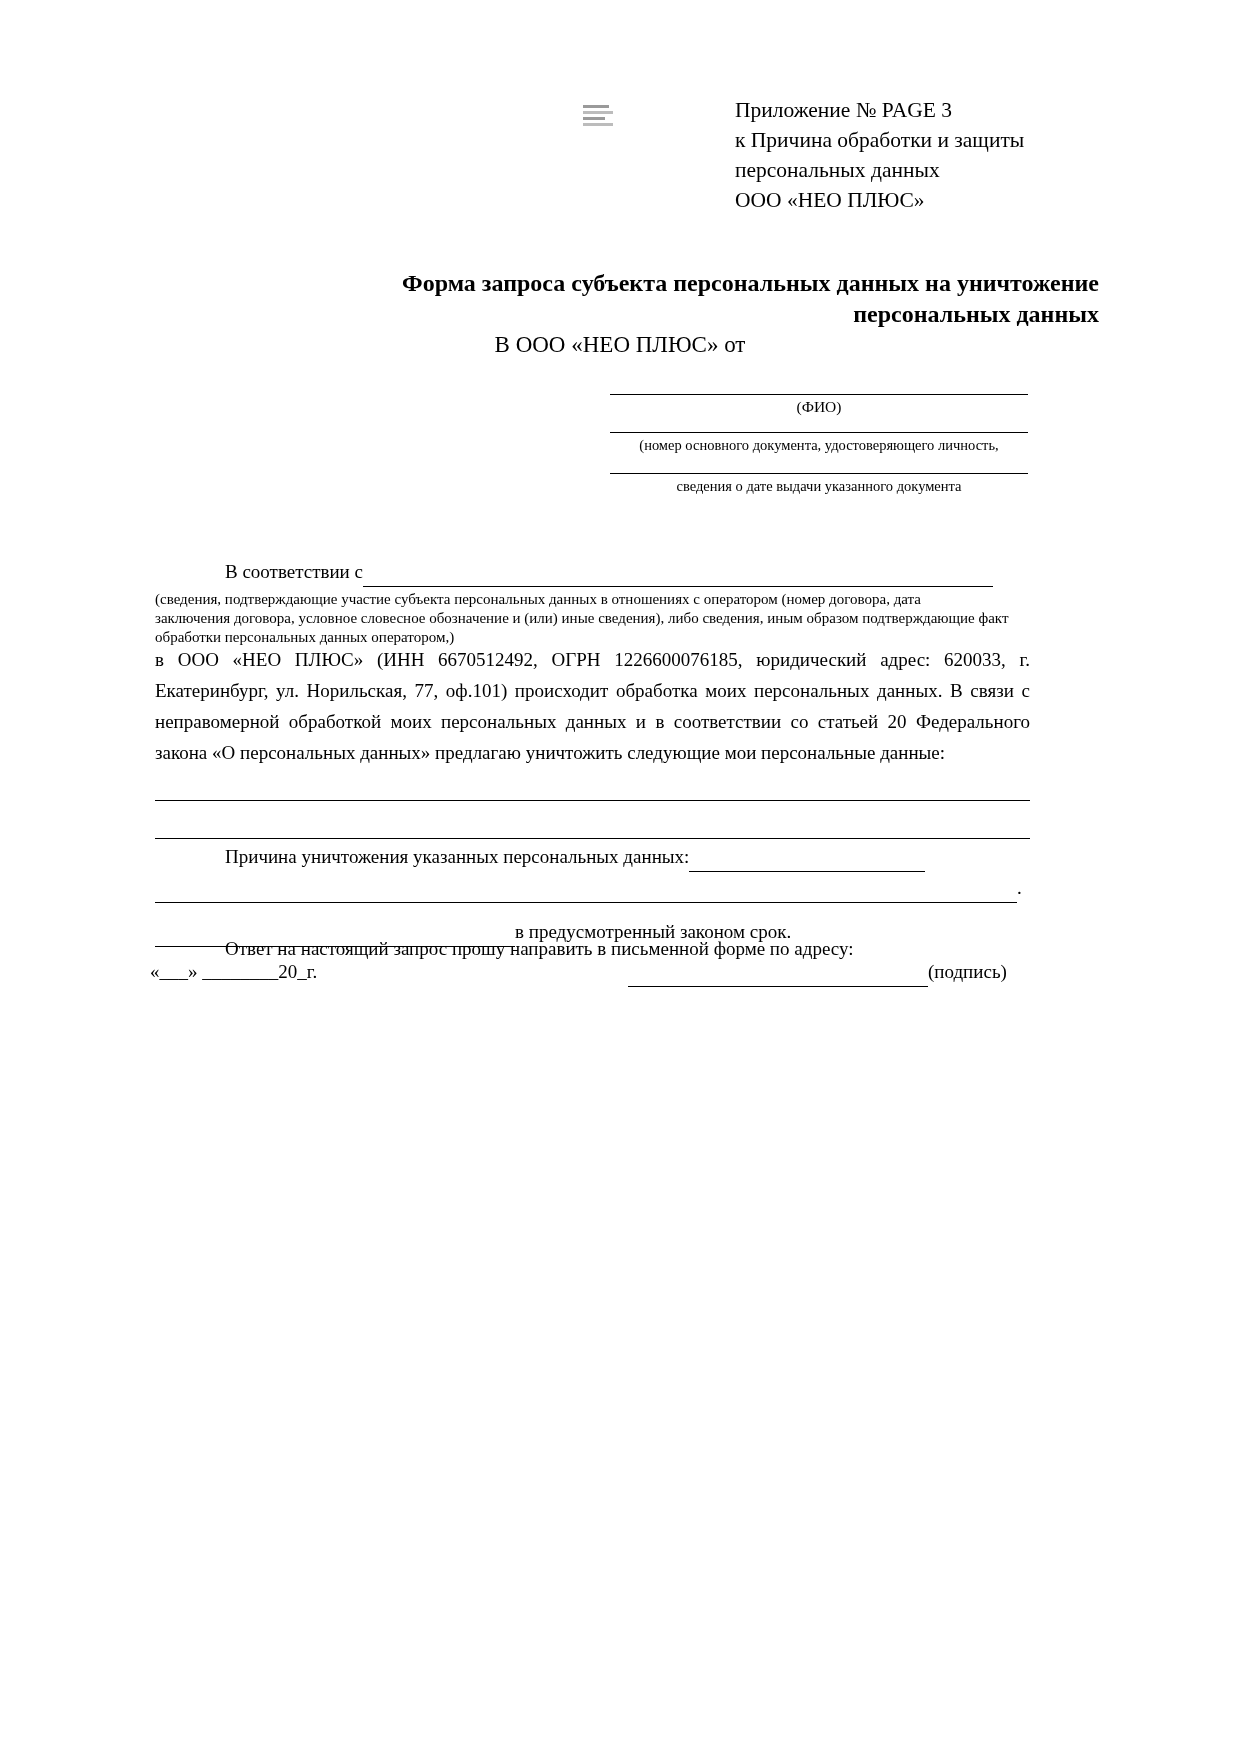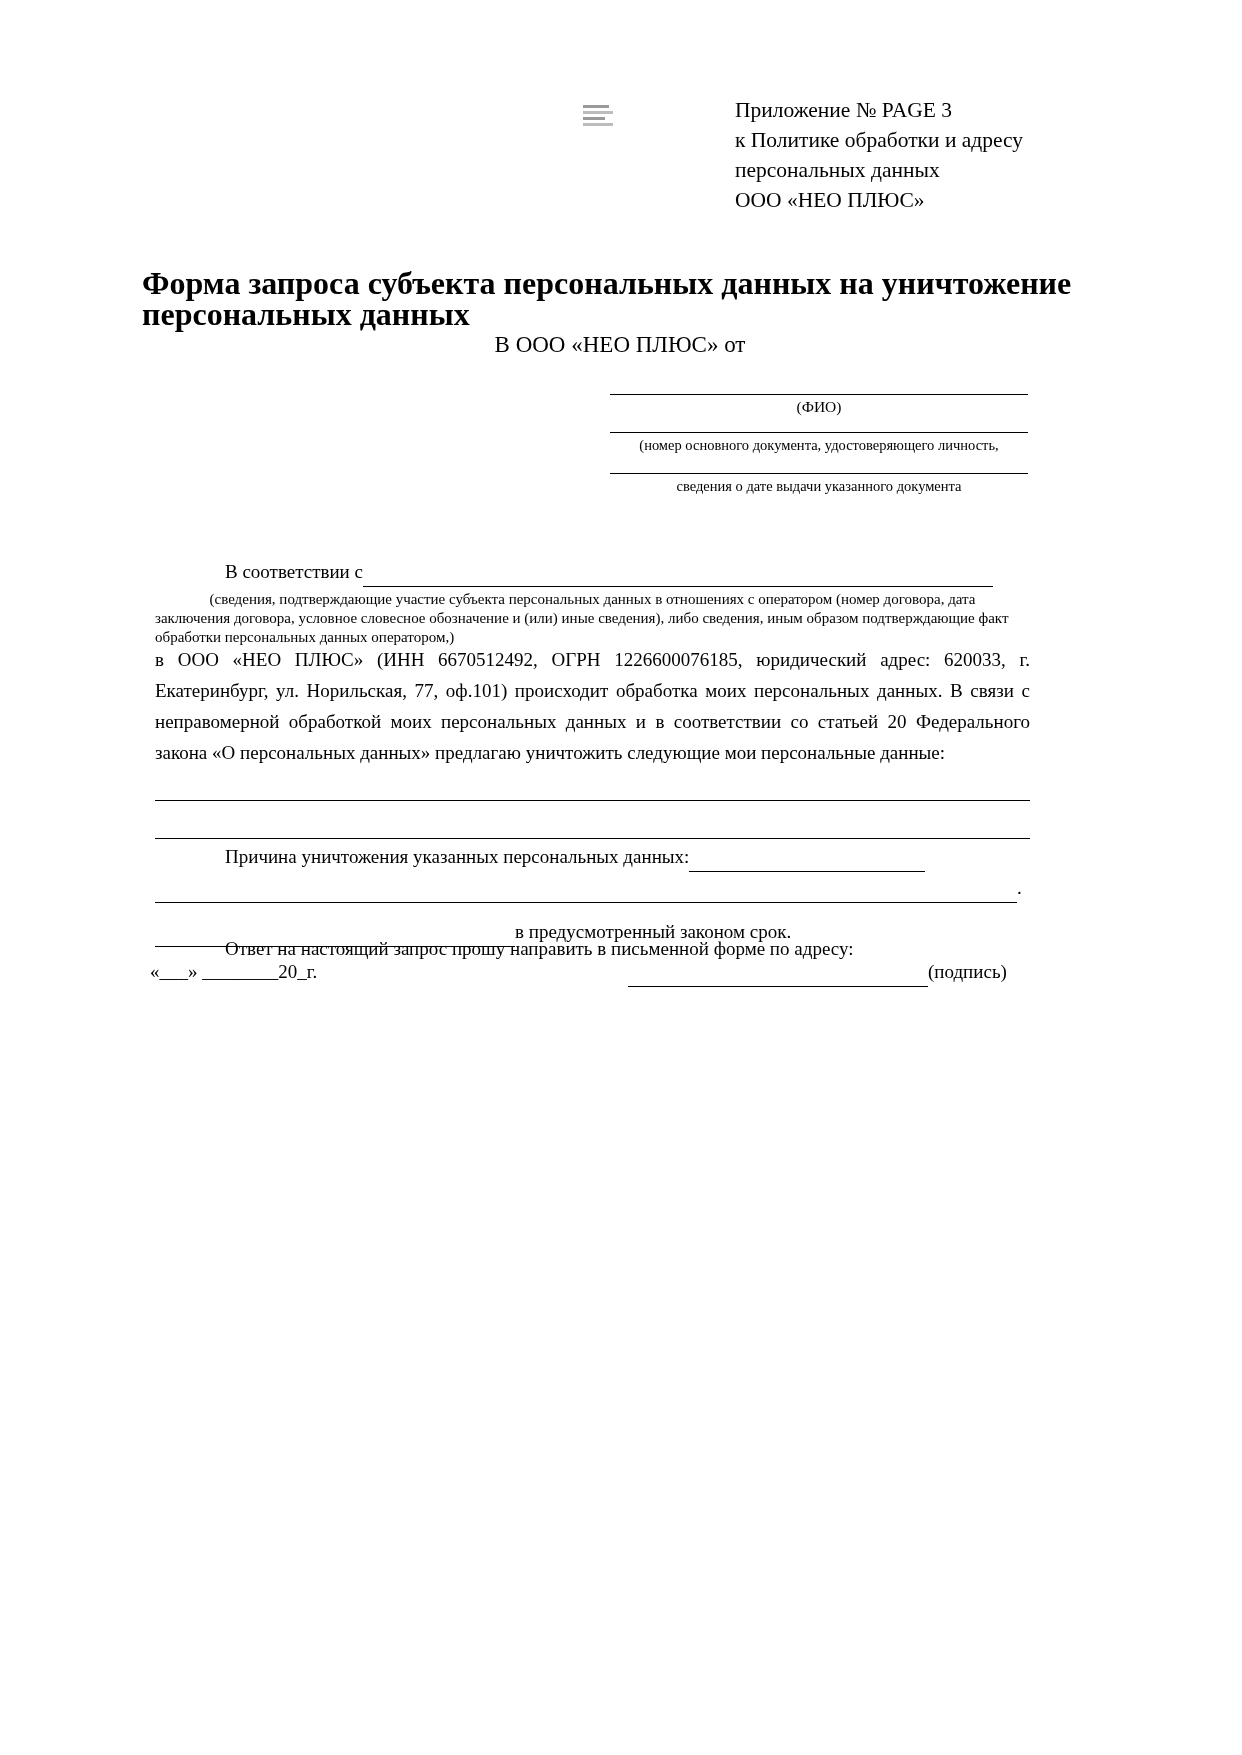--- a/index.html
+++ b/index.html
@@ -53,26 +53,26 @@
     left: 735px;
     top: 0;
     width: 420px;
     font-size: 21.5px;
     line-height: 30px;
   }
 
   
   .title {
     position: absolute;
-    left: 142px;
+    left: 169px;
     top: 268px;
     width: 930px;
-    text-align: left;
+    text-align: right;
     font-weight: bold;
-    font-size: 32px;
+    font-size: 24px;
     line-height: 31px;
   }
 
   .addressee {
     position: absolute;
     left: 155px;
     top: 332px;
     width: 930px;
     text-align: center;
     font-size: 23px;
@@ -131,21 +131,21 @@
 
   <div class="header-wrap">
     <div class="header-mark">
       <i></i>
         <i></i>
         <i></i>
         <i></i>
     </div>
     <div class="header-lines">
       <div>Приложение №  PAGE 3</div>
-      <div>к Политике обработки и адресу</div>
+      <div>к Причина обработки и защиты</div>
       <div>персональных данных</div>
       <div>ООО «НЕО ПЛЮС»</div>
     </div>
   </div>
 
   <div class="title">
     <div>Форма запроса субъекта персональных данных на уничтожение</div>
     <div>персональных данных</div>
   </div>
 
@@ -165,21 +165,21 @@
     <div class="fieldline"></div>
     <div class="fieldcap small">сведения о дате выдачи указанного документа</div>
   </div>
 
 
   <div class="para" style="left:225px; top:556px; width:805px;">
     <span class="nowrap">В соответствии с</span><span class="inline-line" style="width:630px; height:24px;"></span>
   </div>
 
   <div class="smallnote" style="top:590px;">
-    <div style="text-align:center;">(сведения, подтверждающие участие субъекта персональных данных в отношениях с оператором (номер договора, дата</div>
+    <div style="">(сведения, подтверждающие участие субъекта персональных данных в отношениях с оператором (номер договора, дата</div>
     <div>заключения договора, условное словесное обозначение и (или) иные сведения), либо сведения, иным образом подтверждающие факт</div>
     <div>обработки персональных данных оператором,)</div>
   </div>
 
   <div class="para" style="left:155px; top:644px; width:875px;">в ООО «НЕО ПЛЮС» (ИНН 6670512492, ОГРН 1226600076185, юридический адрес: 620033, г. Екатеринбург, ул. Норильская, 77, оф.101) происходит обработка моих персональных данных. В связи с неправомерной обработкой моих персональных данных и в соответствии со статьей 20 Федерального закона «О персональных данных» предлагаю уничтожить следующие мои персональные данные:</div>
 
   <div class="rule" style="left:155px; top:800px; width:875px;"></div>
   <div class="rule" style="left:155px; top:838px; width:875px;"></div>
 
   <div class="para" style="left:225px; top:841px; width:805px;">

